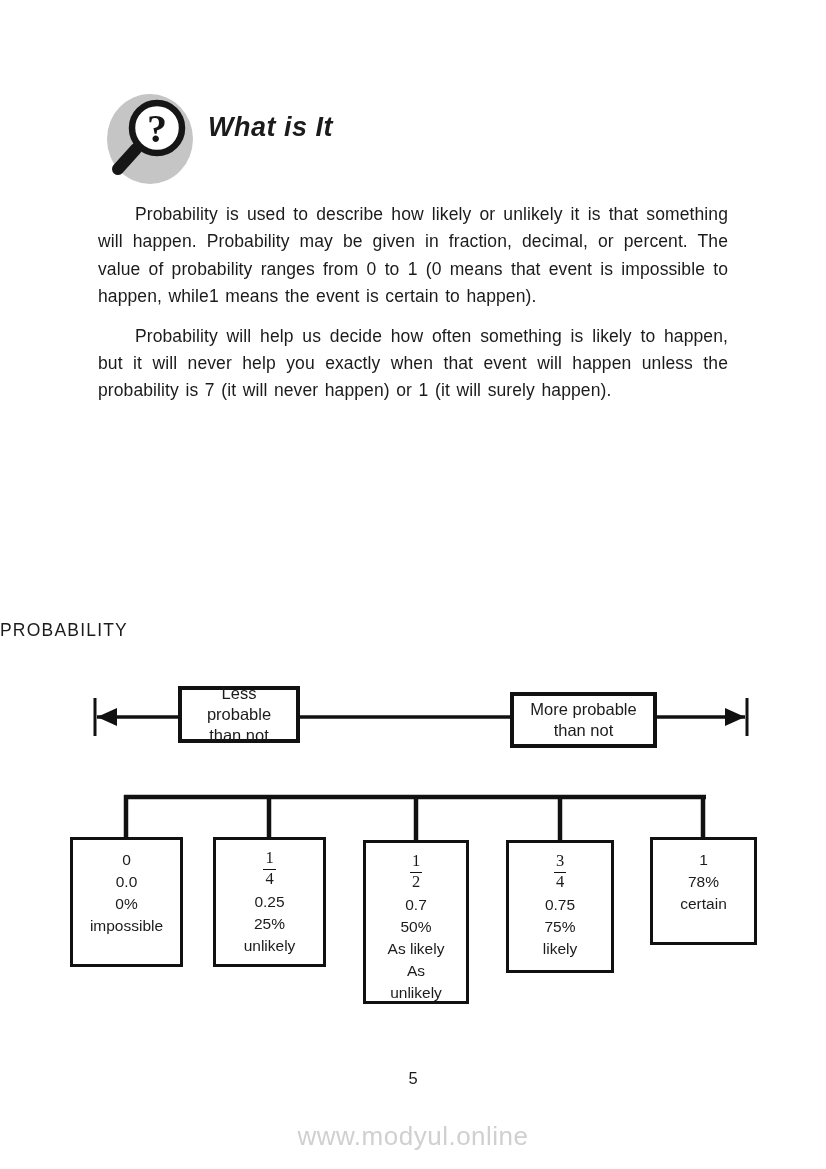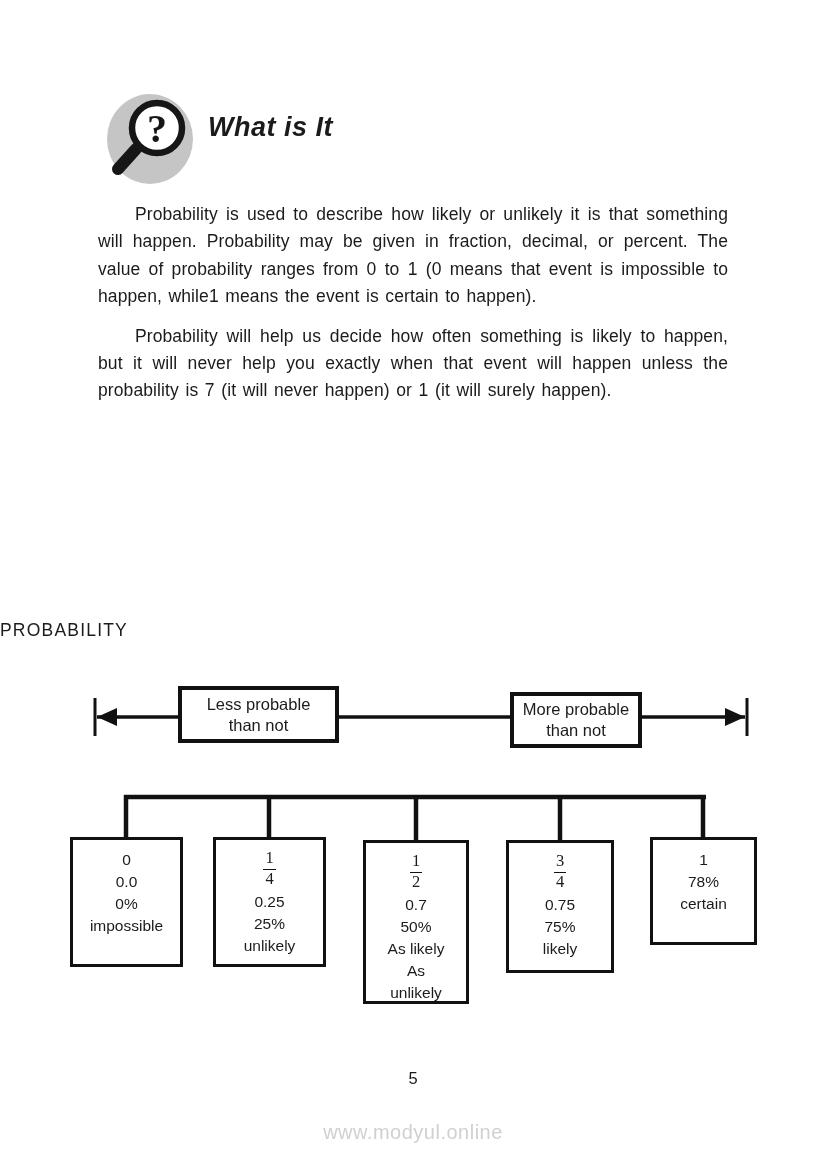--- a/index.html
+++ b/index.html
@@ -26,40 +26,40 @@
   
   .prob-title { position:absolute; top:620px; left:0; width:826px; text-align:left;
     font-size:17.5px; letter-spacing:1.2px; }
   .diagram { position:absolute; top:670px; left:0; width:826px; height:350px; }
   .diagram svg.lines { position:absolute; left:0; top:0; }
   .label-box {
     position:absolute; background:#fff; border:4px solid #111; text-align:center;
     font-size:16.5px; line-height:21px; display:flex; align-items:center; justify-content:center;
     padding:2px 8px;
   }
-  .less-box { left:178px; top:16px;  width:161px; height:57px;text-align:center; }
-  .more-box { left:510px; top:22px;  width:132px; height:56px; }
+  .less-box { left:178px; top:16px;  width:122px; height:57px;text-align:center; }
+  .more-box { left:510px; top:22px;  width:147px; height:56px; }
   .vbox {
     position:absolute; background:#fff; border:3px solid #111; text-align:center;
     font-size:15.5px; line-height:22px; padding-top:9px;
   }
   .b1 { left:70px;  top:167px; width:113px; height:130px; }
   .b2 { left:213px; top:167px; width:113px; height:130px; }
   .b3 { left:363px; top:170px; width:106px; height:164px; }
   .b4 { left:506px; top:170px; width:108px; height:133px; }
   .b5 { left:650px; top:167px; width:107px; height:108px; }
   .frac-row { line-height:1; margin-bottom:2px; }
   .frac { display:inline-block; font-family:"Liberation Serif", serif; font-size:16.5px; line-height:1.15; }
   .frac .num { display:block; border-bottom:1.6px solid #111; padding:0 2px 1px; }
   .frac .den { display:block; }
 
   
   .page-num  { position:absolute; top:1069px; left:0; width:826px; text-align:center; font-size:16.5px; }
   .watermark { position:absolute; top:1121px; left:0; width:826px; text-align:center;
-    font-size:20px; color:#d0d0d0; letter-spacing:0.5px; }
+    font-size:26px; color:#d0d0d0; letter-spacing:0.5px; }
 </style>
 </head>
 <body>
 
 <div class="page">
 
   <div class="header">
     <div class="icon-wrap">
       <svg width="88" height="92" viewBox="0 0 88 92">
         <ellipse cx="44" cy="46" rx="43" ry="45" fill="#c5c5c5"></ellipse>

